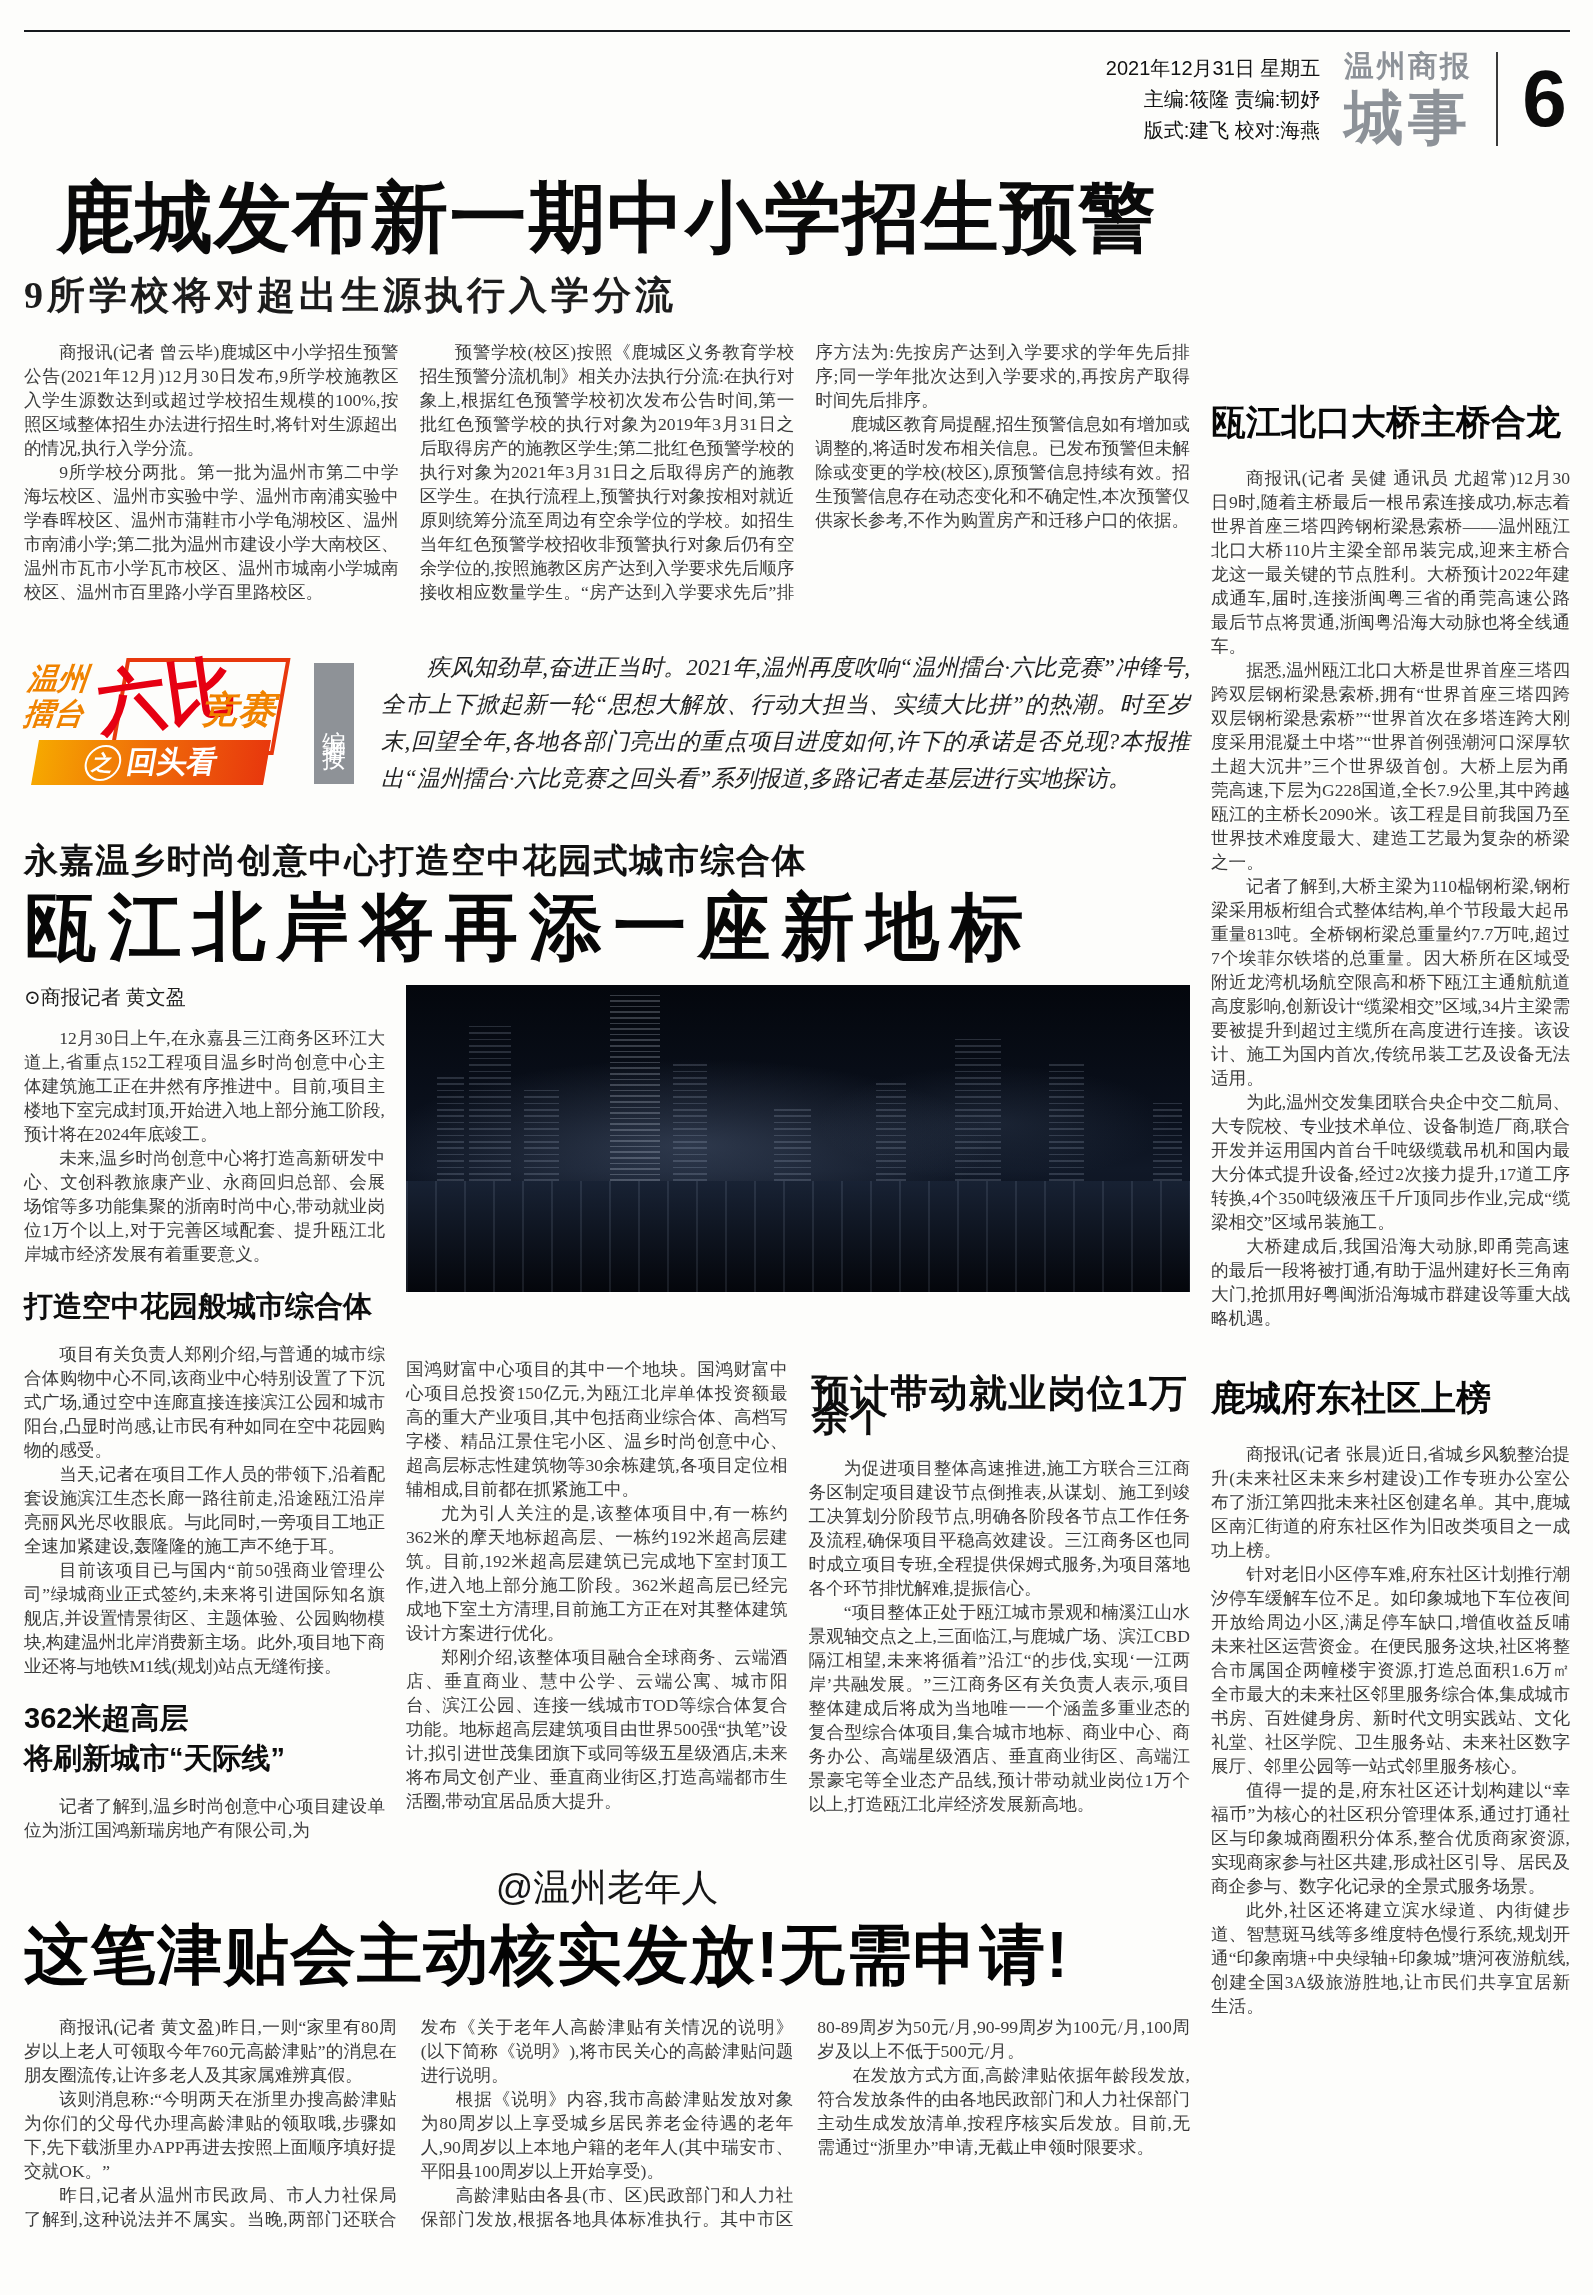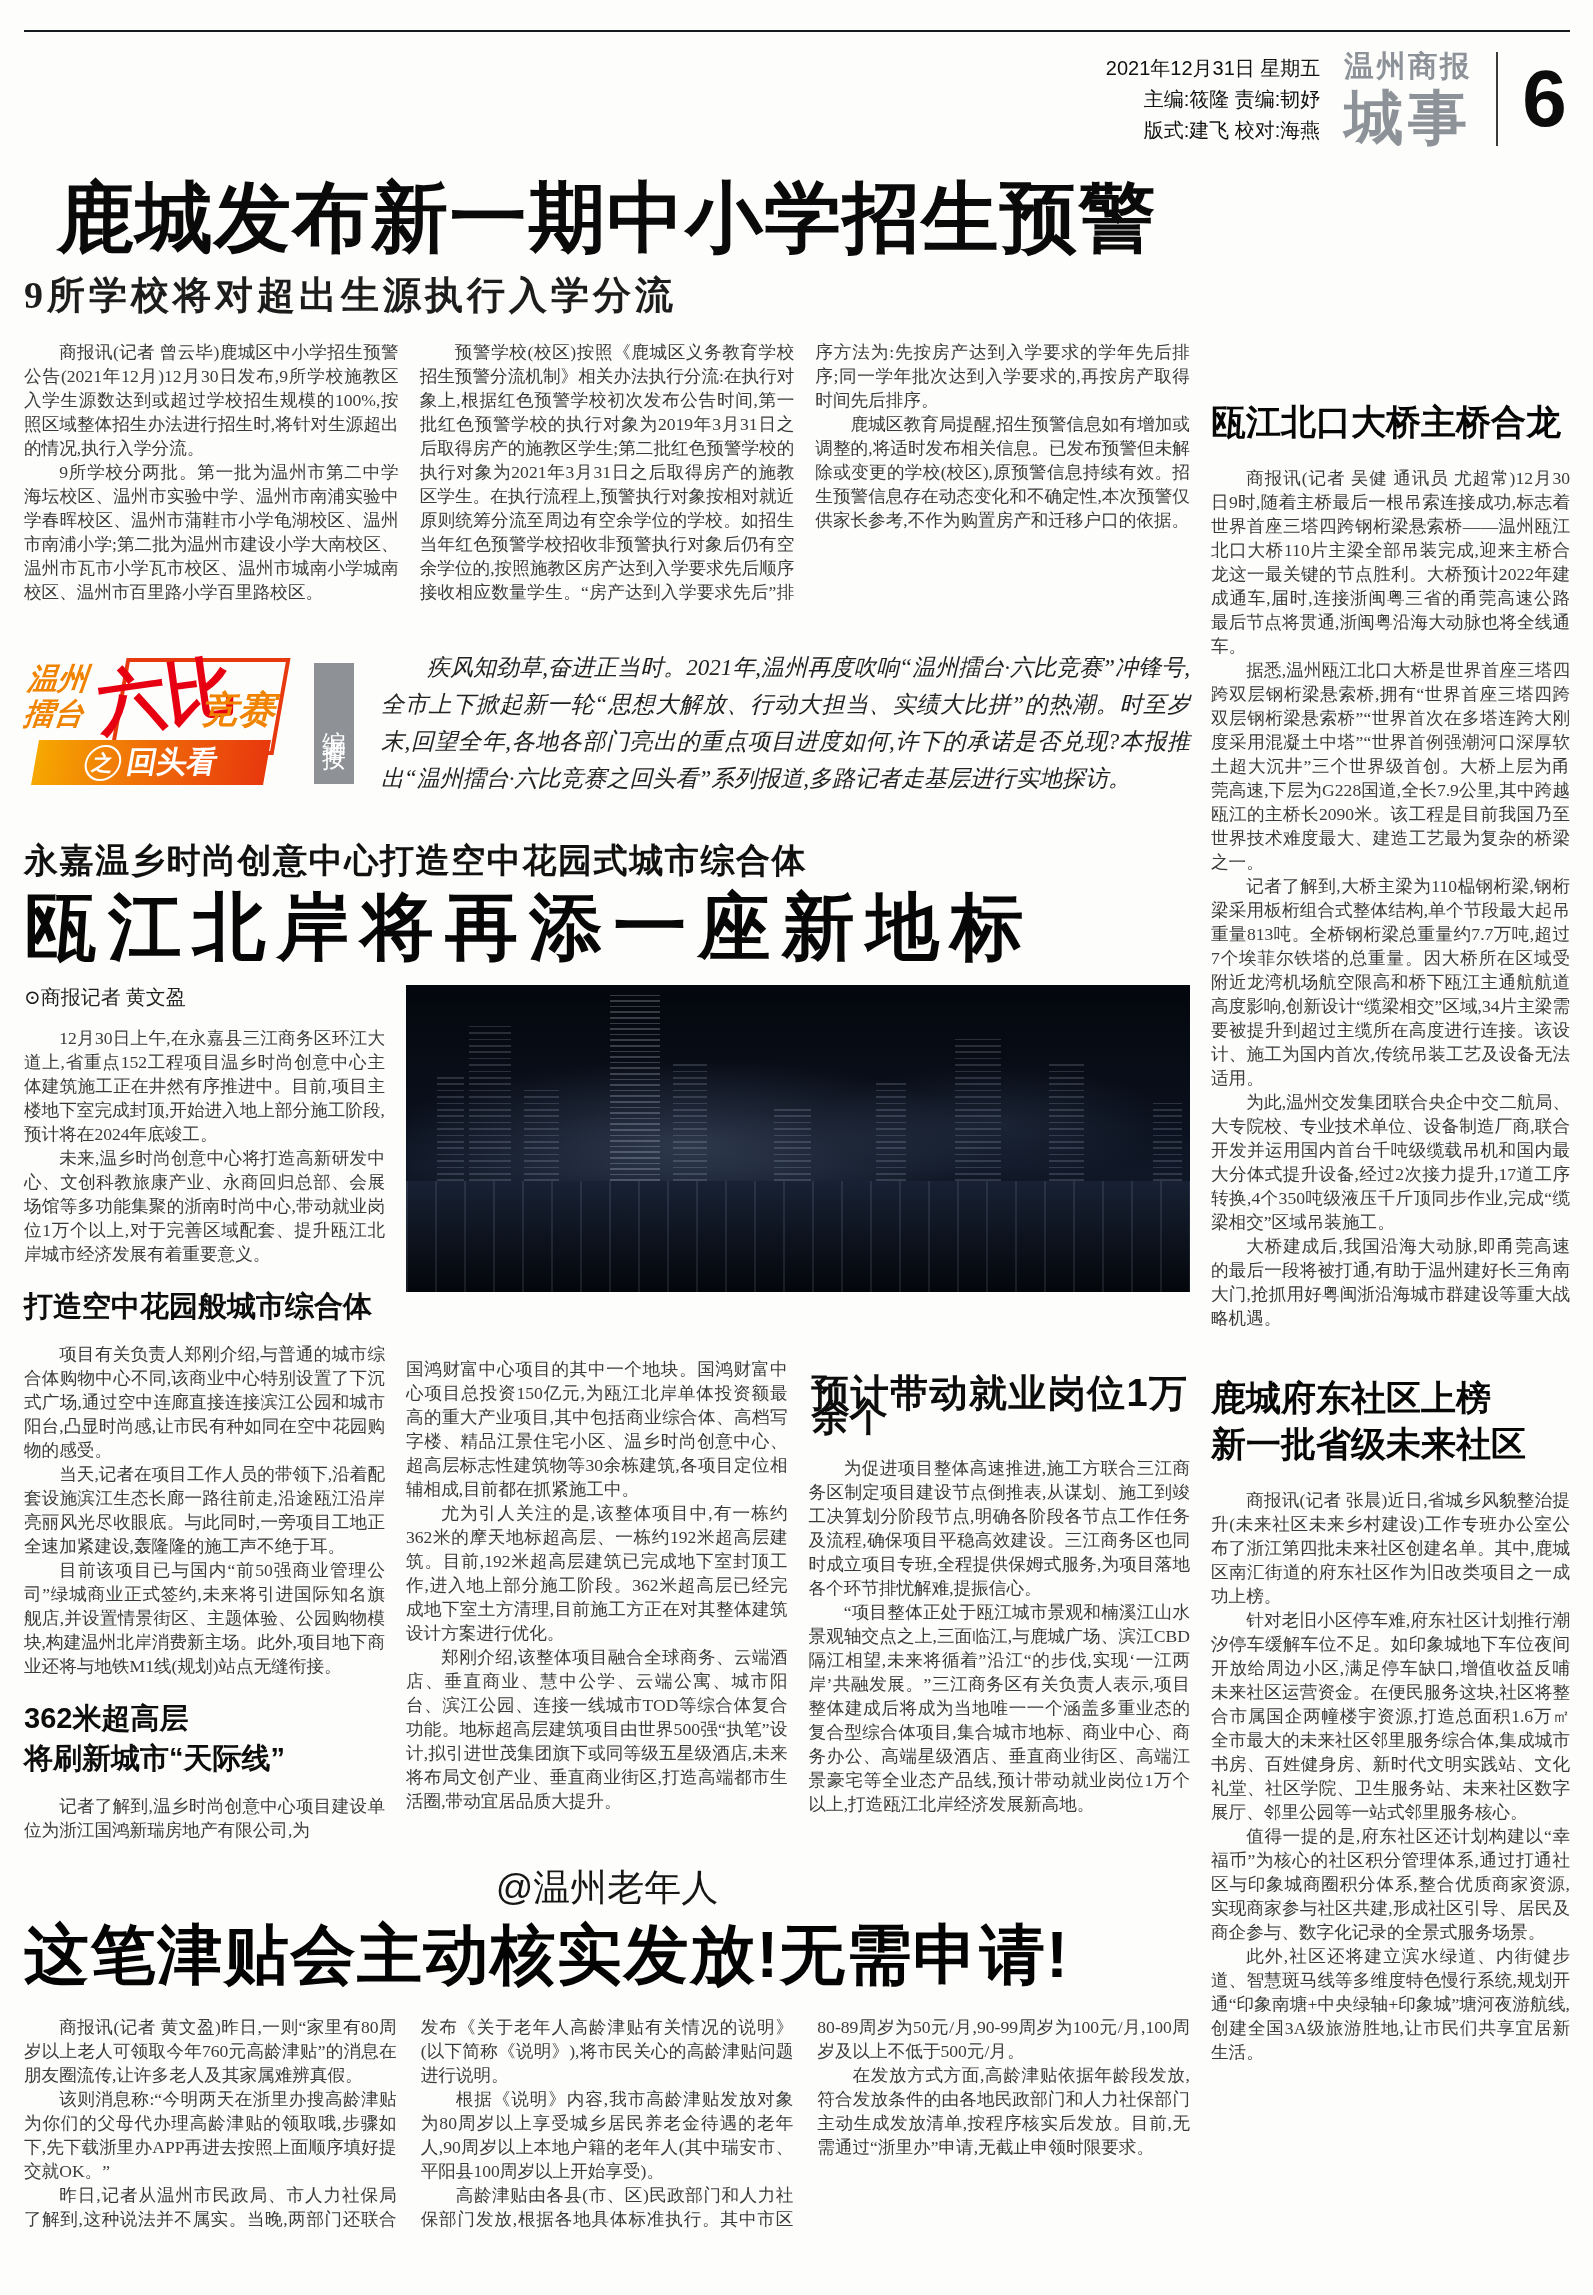--- a/index.html
+++ b/index.html
@@ -213,21 +213,20 @@
           <p class="bp">据悉,温州瓯江北口大桥是世界首座三塔四跨双层钢桁梁悬索桥,拥有“世界首座三塔四跨双层钢桁梁悬索桥”“世界首次在多塔连跨大刚度采用混凝土中塔”“世界首例强潮河口深厚软土超大沉井”三个世界级首创。大桥上层为甬莞高速,下层为G228国道,全长7.9公里,其中跨越瓯江的主桥长2090米。该工程是目前我国乃至世界技术难度最大、建造工艺最为复杂的桥梁之一。</p>
           <p class="bp">记者了解到,大桥主梁为110榀钢桁梁,钢桁梁采用板桁组合式整体结构,单个节段最大起吊重量813吨。全桥钢桁梁总重量约7.7万吨,超过7个埃菲尔铁塔的总重量。因大桥所在区域受附近龙湾机场航空限高和桥下瓯江主通航航道高度影响,创新设计“缆梁相交”区域,34片主梁需要被提升到超过主缆所在高度进行连接。该设计、施工为国内首次,传统吊装工艺及设备无法适用。</p>
           <p class="bp">为此,温州交发集团联合央企中交二航局、大专院校、专业技术单位、设备制造厂商,联合开发并运用国内首台千吨级缆载吊机和国内最大分体式提升设备,经过2次接力提升,17道工序转换,4个350吨级液压千斤顶同步作业,完成“缆梁相交”区域吊装施工。</p>
           <p class="bp">大桥建成后,我国沿海大动脉,即甬莞高速的最后一段将被打通,有助于温州建好长三角南大门,抢抓用好粤闽浙沿海城市群建设等重大战略机遇。</p>
         </div>
       </article>
 
       <article class="sb-article2">
         <h2 class="sb-title">
           <div>鹿城府东社区上榜</div>
-          <div>新一批省级未来社区</div>
         </h2>
         <div class="sb-body">
           <p class="bp">商报讯(记者 张晨)近日,省城乡风貌整治提升(未来社区未来乡村建设)工作专班办公室公布了浙江第四批未来社区创建名单。其中,鹿城区南汇街道的府东社区作为旧改类项目之一成功上榜。</p>
           <p class="bp">针对老旧小区停车难,府东社区计划推行潮汐停车缓解车位不足。如印象城地下车位夜间开放给周边小区,满足停车缺口,增值收益反哺未来社区运营资金。在便民服务这块,社区将整合市属国企两幢楼宇资源,打造总面积1.6万㎡全市最大的未来社区邻里服务综合体,集成城市书房、百姓健身房、新时代文明实践站、文化礼堂、社区学院、卫生服务站、未来社区数字展厅、邻里公园等一站式邻里服务核心。</p>
           <p class="bp">值得一提的是,府东社区还计划构建以“幸福币”为核心的社区积分管理体系,通过打通社区与印象城商圈积分体系,整合优质商家资源,实现商家参与社区共建,形成社区引导、居民及商企参与、数字化记录的全景式服务场景。</p>
           <p class="bp">此外,社区还将建立滨水绿道、内街健步道、智慧斑马线等多维度特色慢行系统,规划开通“印象南塘+中央绿轴+印象城”塘河夜游航线,创建全国3A级旅游胜地,让市民们共享宜居新生活。</p>
         </div>
       </article>
 
     </aside>

